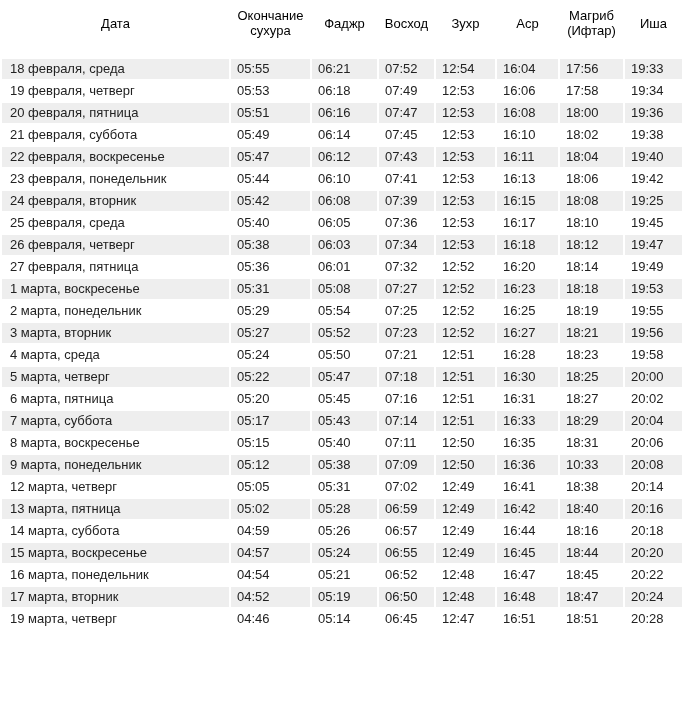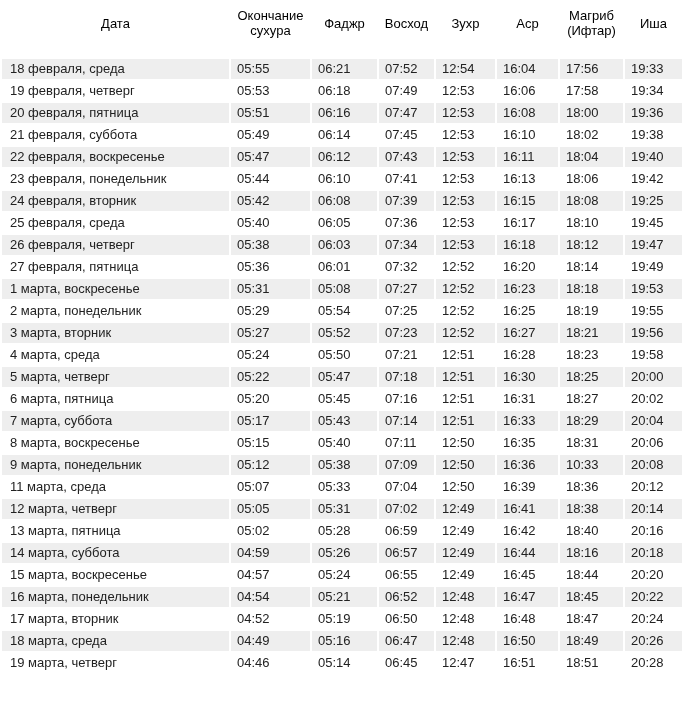--- a/index.html
+++ b/index.html
@@ -267,30 +267,20 @@
           <td class="date-cell">9 марта, понедельник</td>
           <td class="time-cell">05:12</td>
           <td class="time-cell">05:38</td>
           <td class="time-cell">07:09</td>
           <td class="time-cell">12:50</td>
           <td class="time-cell">16:36</td>
           <td class="time-cell">10:33</td>
           <td class="time-cell">20:08</td>
         </tr>
         <tr>
-          <td class="date-cell">11 марта, среда</td>
-          <td class="time-cell">05:07</td>
-          <td class="time-cell">05:33</td>
-          <td class="time-cell">07:04</td>
-          <td class="time-cell">12:50</td>
-          <td class="time-cell">16:39</td>
-          <td class="time-cell">18:36</td>
-          <td class="time-cell">20:12</td>
-        </tr>
-        <tr>
           <td class="date-cell">12 марта, четверг</td>
           <td class="time-cell">05:05</td>
           <td class="time-cell">05:31</td>
           <td class="time-cell">07:02</td>
           <td class="time-cell">12:49</td>
           <td class="time-cell">16:41</td>
           <td class="time-cell">18:38</td>
           <td class="time-cell">20:14</td>
         </tr>
         <tr>
@@ -337,30 +327,20 @@
           <td class="date-cell">17 марта, вторник</td>
           <td class="time-cell">04:52</td>
           <td class="time-cell">05:19</td>
           <td class="time-cell">06:50</td>
           <td class="time-cell">12:48</td>
           <td class="time-cell">16:48</td>
           <td class="time-cell">18:47</td>
           <td class="time-cell">20:24</td>
         </tr>
         <tr>
-          <td class="date-cell">18 марта, среда</td>
-          <td class="time-cell">04:49</td>
-          <td class="time-cell">05:16</td>
-          <td class="time-cell">06:47</td>
-          <td class="time-cell">12:48</td>
-          <td class="time-cell">16:50</td>
-          <td class="time-cell">18:49</td>
-          <td class="time-cell">20:26</td>
-        </tr>
-        <tr>
           <td class="date-cell">19 марта, четверг</td>
           <td class="time-cell">04:46</td>
           <td class="time-cell">05:14</td>
           <td class="time-cell">06:45</td>
           <td class="time-cell">12:47</td>
           <td class="time-cell">16:51</td>
           <td class="time-cell">18:51</td>
           <td class="time-cell">20:28</td>
         </tr>
       </tbody>

